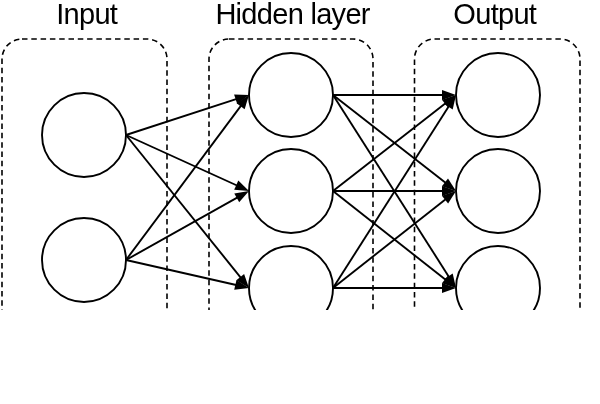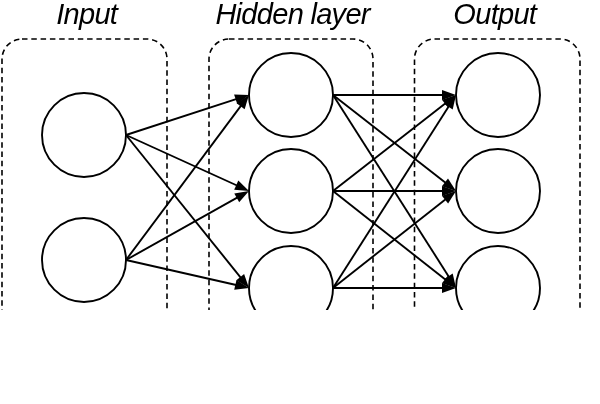--- a/index.html
+++ b/index.html
@@ -1,15 +1,15 @@
 <!DOCTYPE html>
 <html><head><meta charset="utf-8">
 <style>
 html,body{margin:0;padding:0;background:#ffffff;}
-#wrap{position:relative;width:600px;height:310px;overflow:hidden;font-style:italic;}
+#wrap{position:relative;width:600px;height:310px;overflow:hidden;}
 svg{display:block;}
 </style></head>
 <body>
 <div id="wrap">
     <svg width="600" height="404" viewBox="0 0 600 404" xmlns="http://www.w3.org/2000/svg">
 <g fill="none" stroke="#000" stroke-width="1.6" stroke-dasharray="5.5 3.8">
 <rect x="2" y="39" width="165" height="331" rx="20"></rect>
 <rect x="209" y="39" width="164" height="331" rx="20"></rect>
 <rect x="414.5" y="39" width="165.5" height="331" rx="20"></rect>
 </g>

